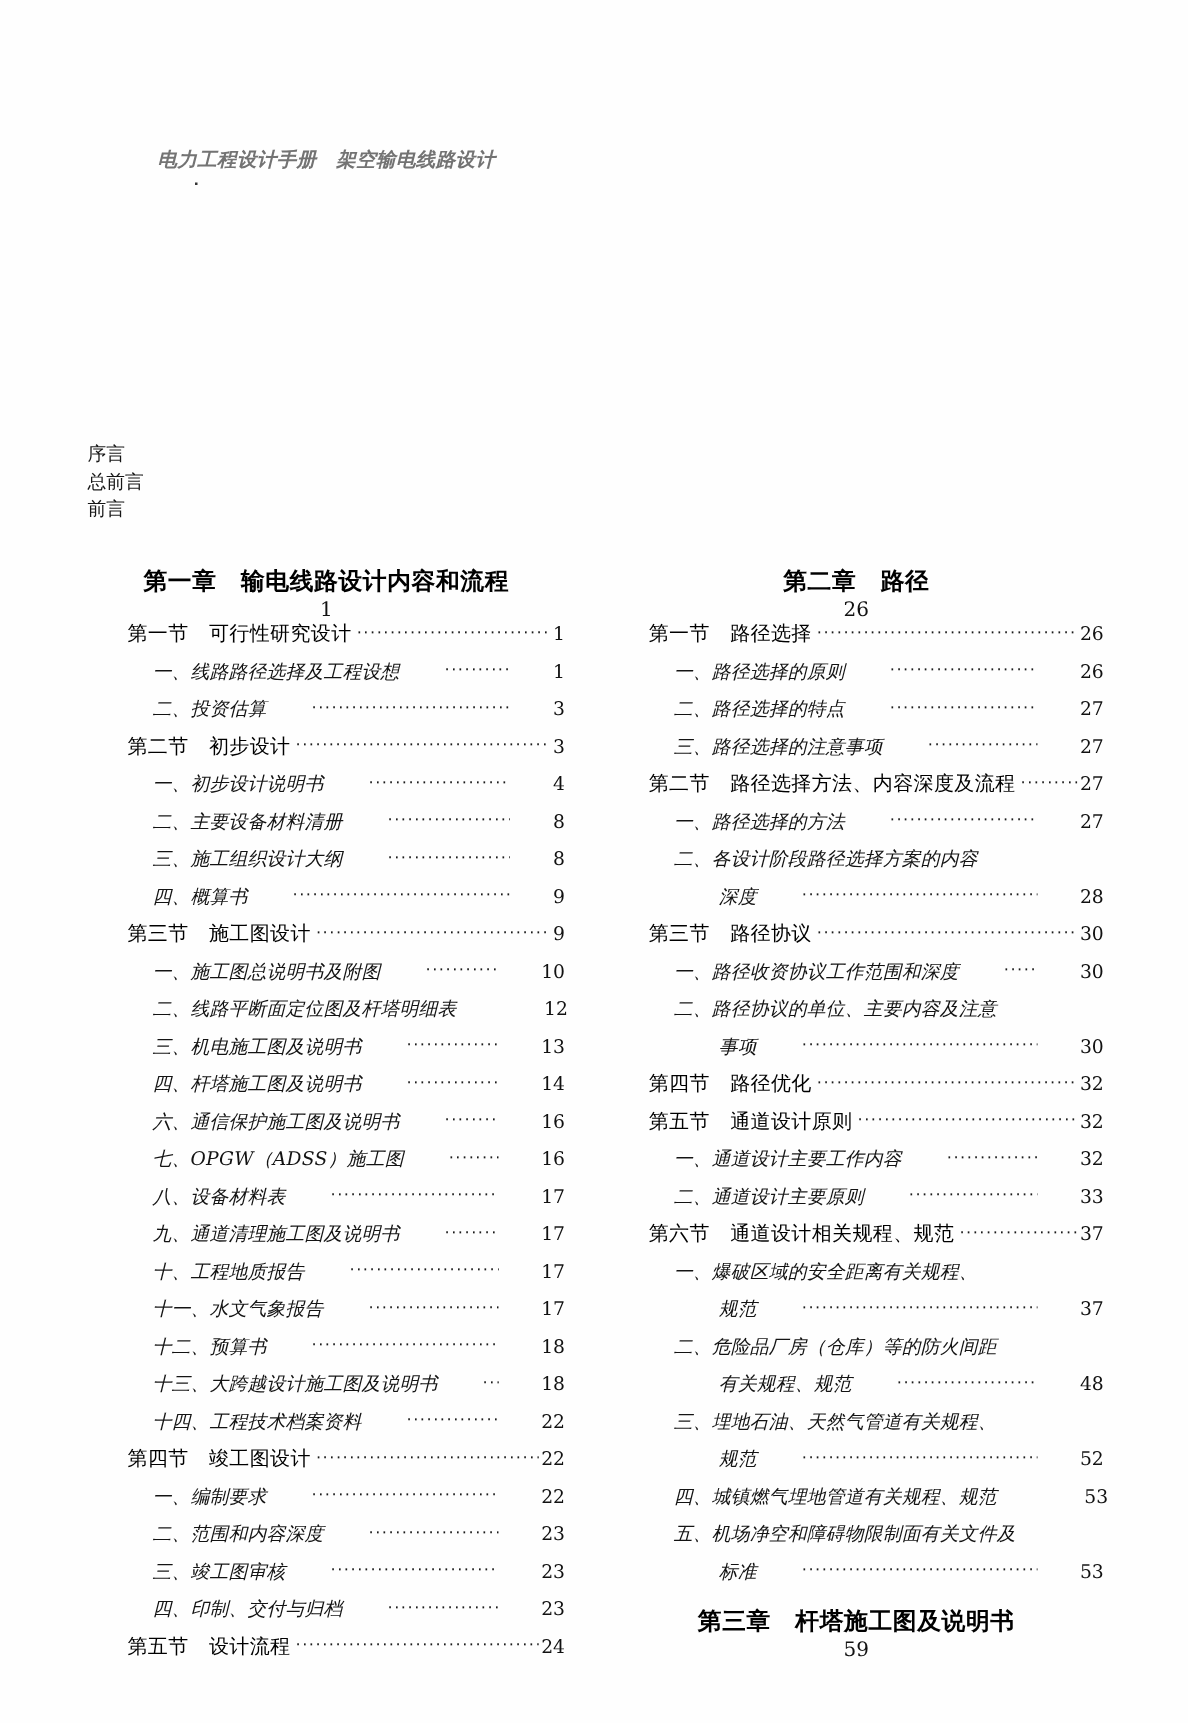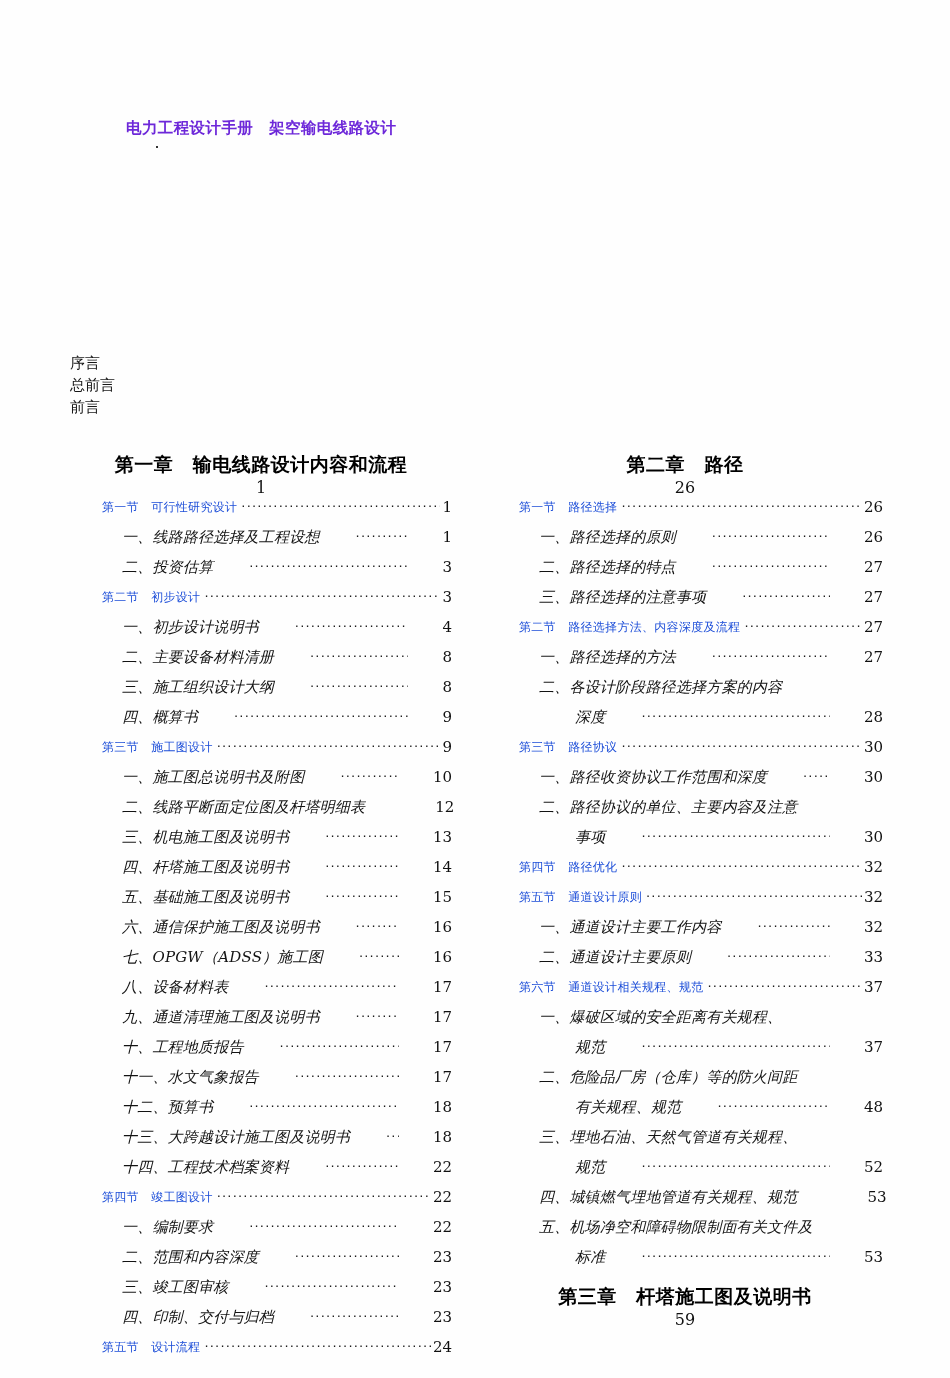--- a/index.html
+++ b/index.html
@@ -23,22 +23,23 @@
 
   
   .running-head {
     position: absolute;
     left: 126px;
     top: 118px;
     font-size: 15.5px;
     font-weight: 700;
     letter-spacing: 0.4px;
     white-space: nowrap;
-    color: #6d28d9;
+    color: #737373;
     font-family: "DejaVu Sans", sans-serif;
+    font-style: italic;
   }
   .head-dot {
     position: absolute;
     left: 156px;
     top: 146px;
     width: 2px;
     height: 2px;
     background: #333;
   }
 
@@ -112,23 +113,23 @@
     transform: translateY(-3px);
   }
 
   
   .entry.section {
     height: 30px;
     align-items: center;
     padding-left: 32px;
   }
   .entry.section .label {
-    font-size: 12px;
+    font-size: 16px;
     letter-spacing: 0.3px;
-    color: #1d4ed8;
+    color: #000000;
     font-family: Liberation Mono, monospace;
   }
 
   
   .entry.item {
     height: 30px;
     align-items: center;
     padding-left: 52px;
     gap: 32px;
   }
@@ -226,25 +227,20 @@
         <span class="label">三、机电施工图及说明书</span>
         <span class="leader"></span>
         <span class="page-no">13</span>
       </div>
       <div class="entry item">
         <span class="label">四、杆塔施工图及说明书</span>
         <span class="leader"></span>
         <span class="page-no">14</span>
       </div>
       <div class="entry item">
-        <span class="label">五、基础施工图及说明书</span>
-        <span class="leader"></span>
-        <span class="page-no">15</span>
-      </div>
-      <div class="entry item">
         <span class="label">六、通信保护施工图及说明书</span>
         <span class="leader"></span>
         <span class="page-no">16</span>
       </div>
       <div class="entry item">
         <span class="label">七、OPGW（ADSS）施工图</span>
         <span class="leader"></span>
         <span class="page-no">16</span>
       </div>
       <div class="entry item">

